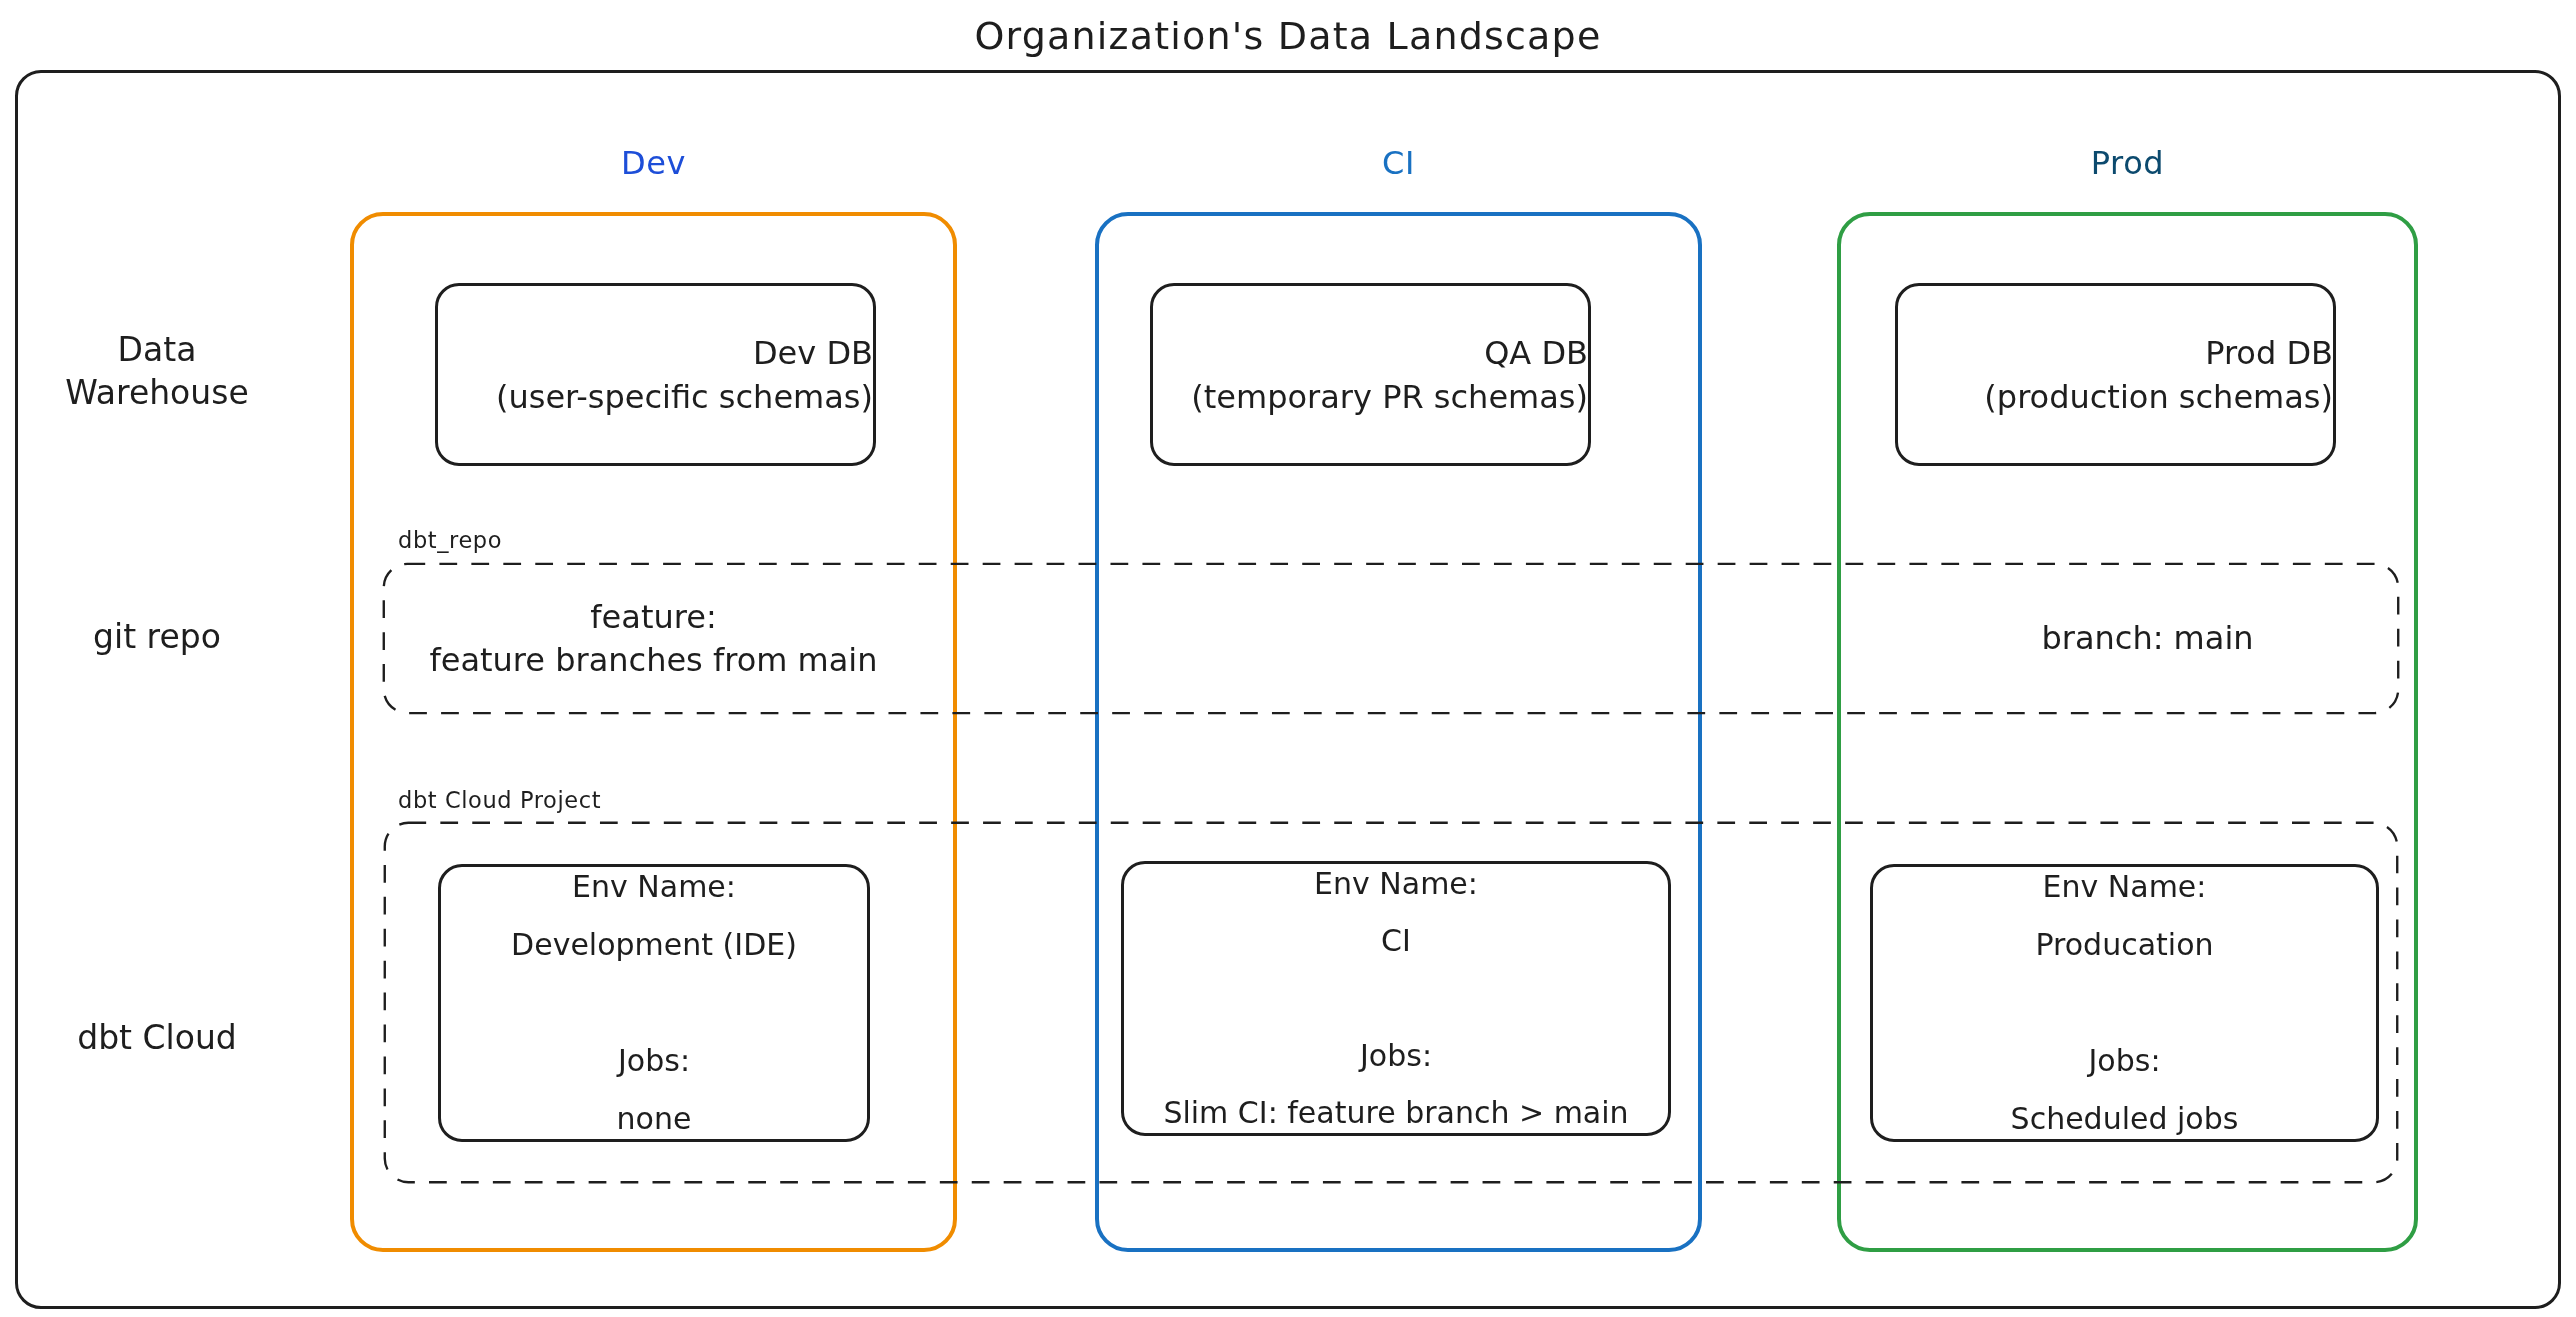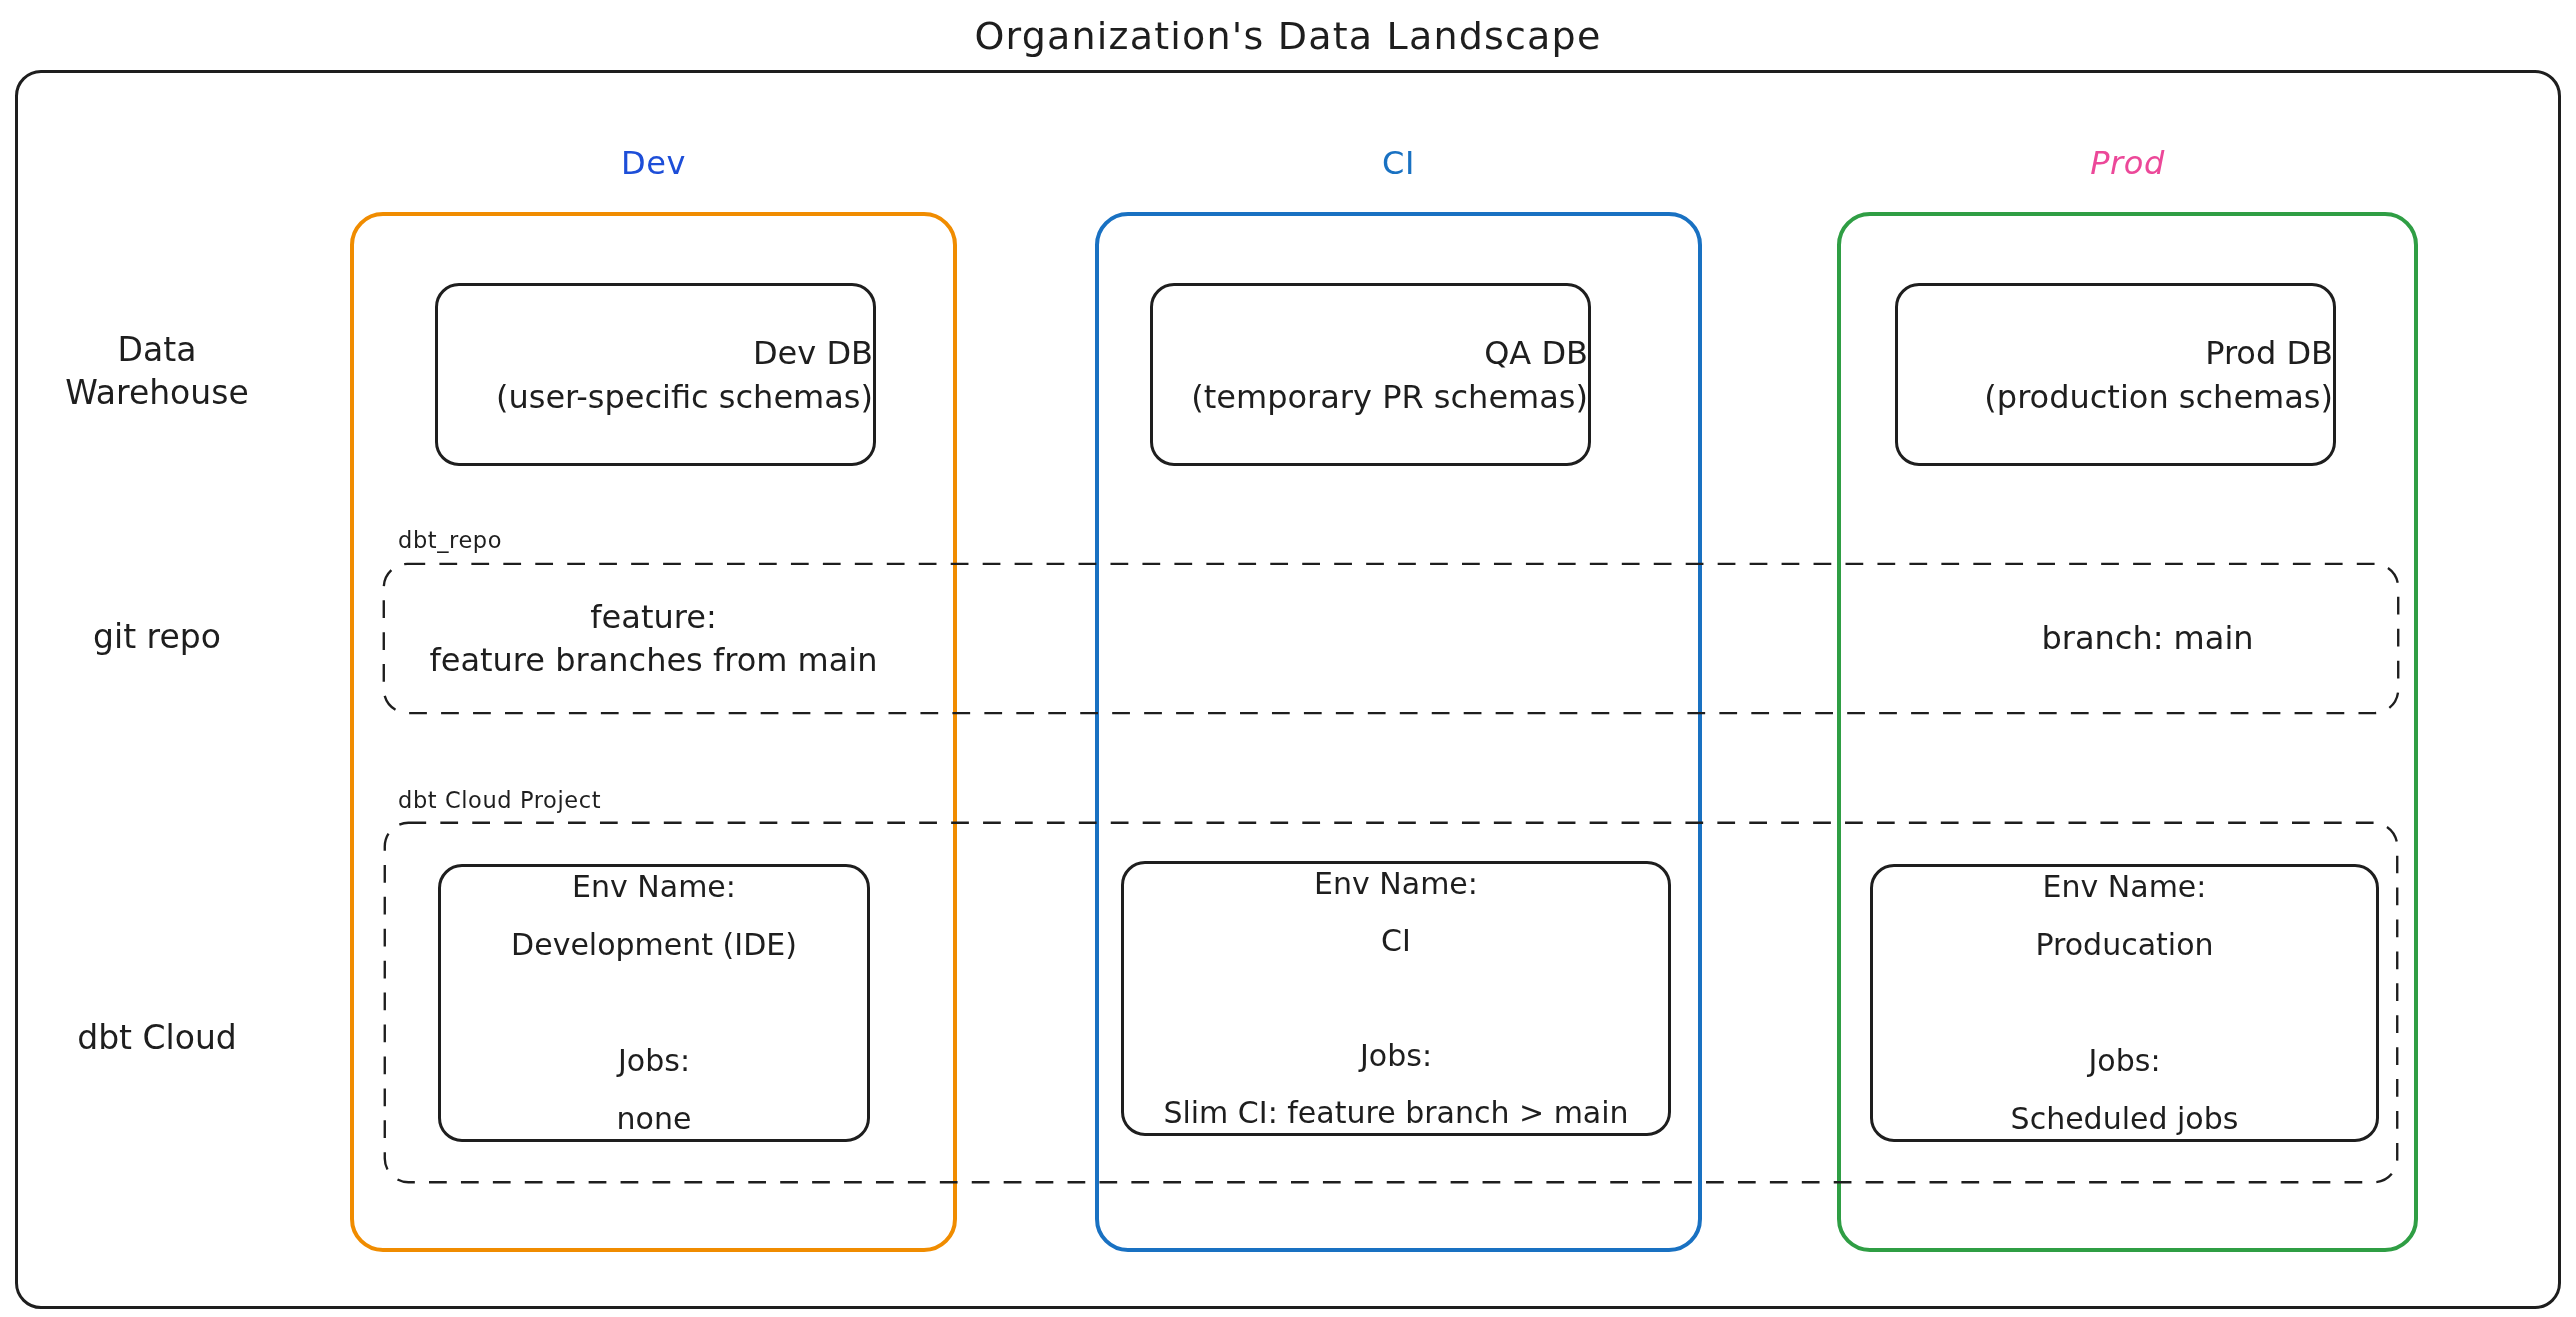--- a/index.html
+++ b/index.html
@@ -74,21 +74,21 @@
 <body>
 
 <div class="canvas">
 
   <div class="title">Organization's Data Landscape</div>
 
   <div class="outer"></div>
 
   <div class="col-header hx-dev" style="color: #1d4ed8;">Dev</div>
   <div class="col-header hx-ci" style="color: rgb(25, 113, 194);">CI</div>
-  <div class="col-header hx-prod" style="color: #ec4899; font-style: italic;">Prod</div>
+  <div class="col-header hx-prod" style="color: #0c4a6e;">Prod</div>
 
   <div class="col-box hx-dev" style="border-color: rgb(240, 140, 0);"></div>
   <div class="col-box hx-ci" style="border-color: rgb(25, 113, 194);"></div>
   <div class="col-box hx-prod" style="border-color: rgb(47, 158, 68);"></div>
 
   <div class="row-label rl-warehouse">
     <div>Data</div>
     <div>Warehouse</div>
   </div>
   <div class="row-label rl-git">git repo</div>

